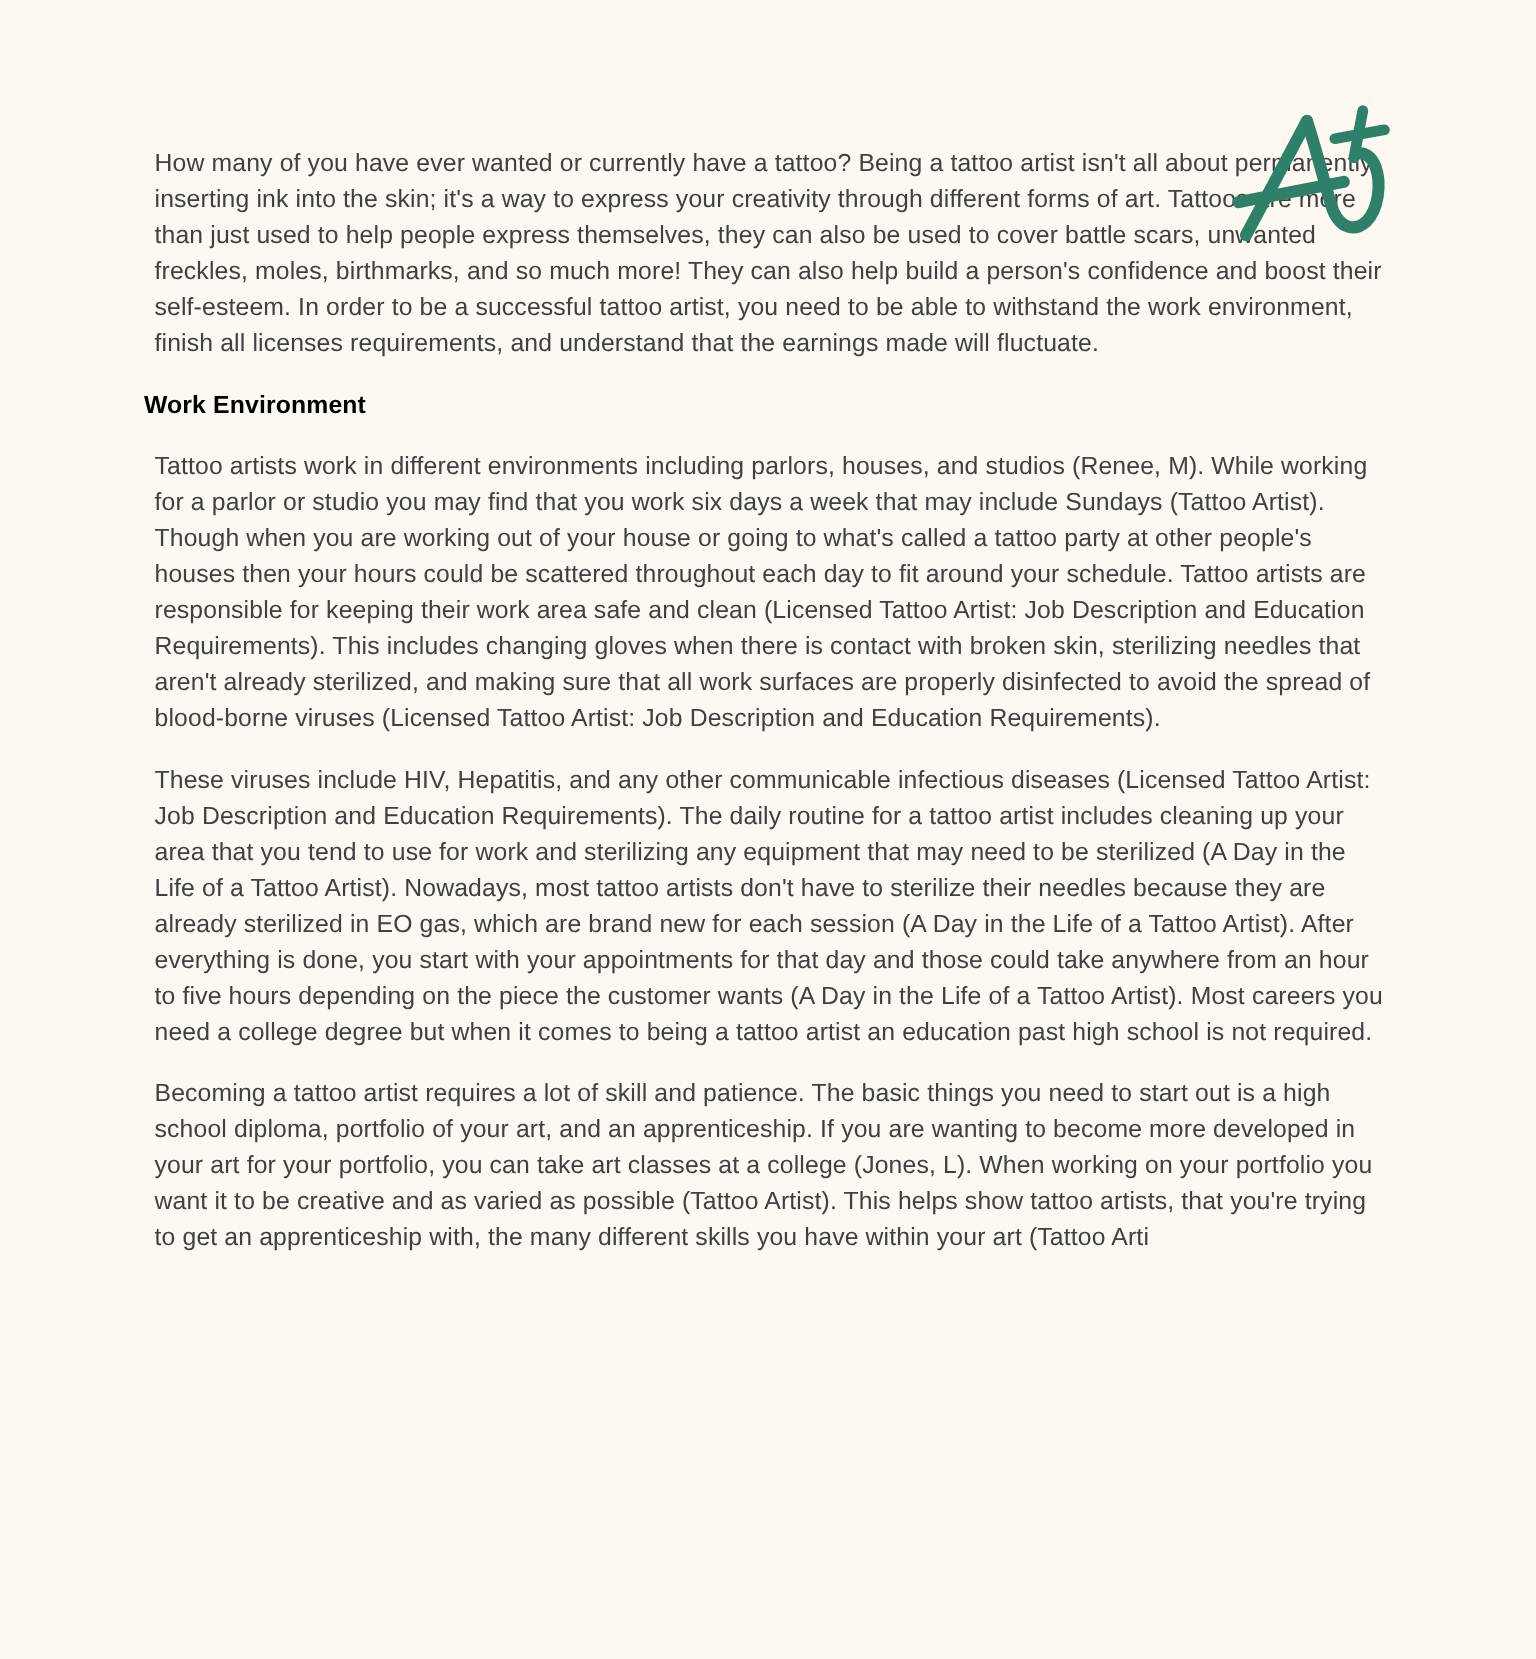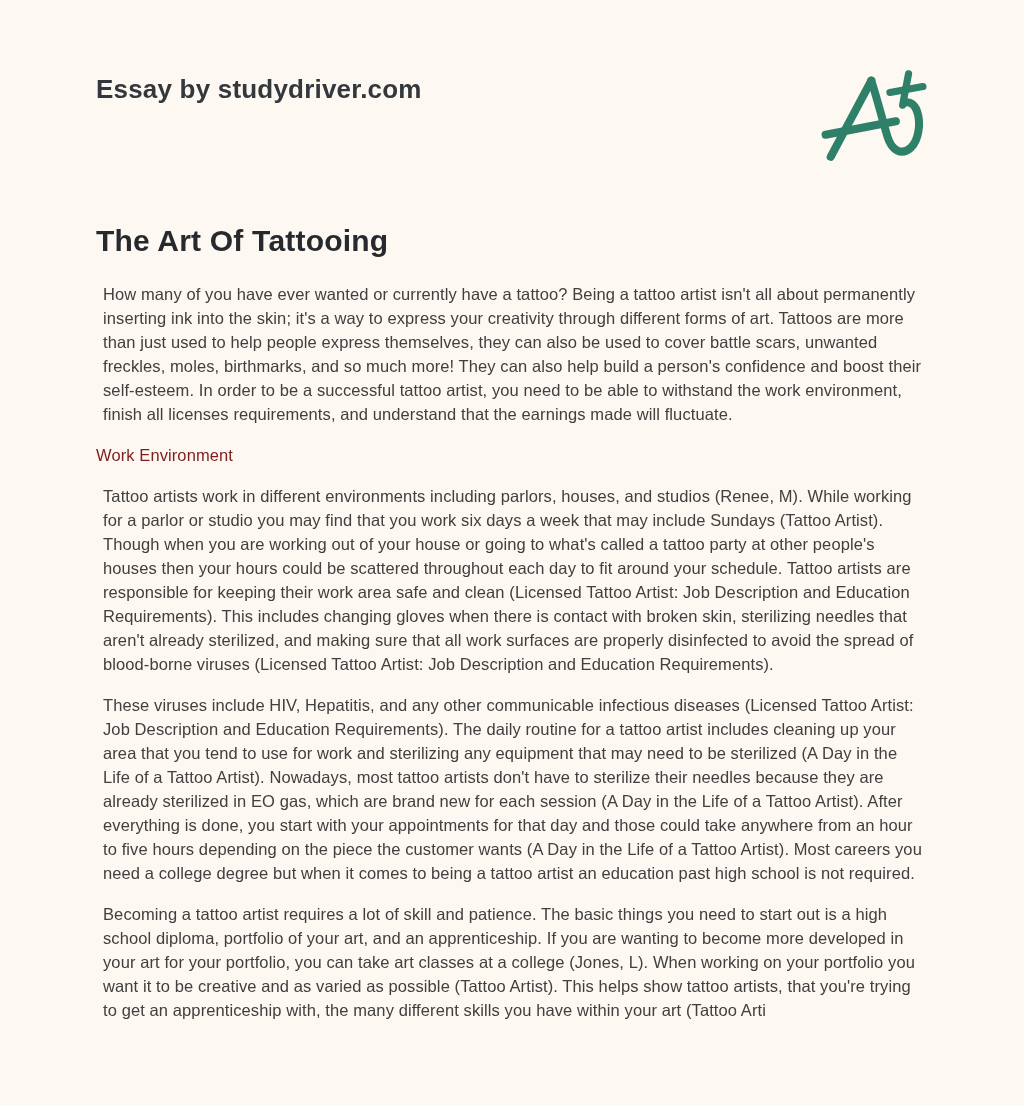--- a/index.html
+++ b/index.html
@@ -75,50 +75,48 @@
     font-size: 16.5px;
     line-height: 24px;
     letter-spacing: 0.1px;
     color: #404040;
   }
   .article-body .section-heading {
     margin: 0 0 17px 0;
     font-size: 16.5px;
     line-height: 24px;
     letter-spacing: 0.1px;
-    font-weight: 400;
-    color: #7f1d1d;
+    font-weight: 700;
+    color: #000000;
   }
 </style>
 </head>
 <body>
 
 <div class="page">
 
   <div class="header">
-    <h1 class="site-title">Essay by studydriver.com</h1>
 
 
     <div class="logo">
       <svg viewBox="0 0 130 120" fill="none" xmlns="http://www.w3.org/2000/svg">
 
         <path d="M 63 17 L 15 107" stroke="#2E8168" stroke-width="9.5" stroke-linecap="round"></path>
 
         <path d="M 9 81 L 92 65" stroke="#2E8168" stroke-width="9.5" stroke-linecap="round"></path>
 
         <path d="M 63 17 C 71 42 76 63 82 83 C 87 100 99 106 110 96 C 119 87 122 67 117 53 C 114 45 108 41 102 43" stroke="#2E8168" stroke-width="9.5" stroke-linecap="round"></path>
 
         <path d="M 85 31 L 124 24" stroke="#2E8168" stroke-width="8.5" stroke-linecap="round"></path>
 
         <path d="M 107 9 L 100 46" stroke="#2E8168" stroke-width="8.5" stroke-linecap="round"></path>
       </svg>
     </div>
   </div>
 
-  <h2 class="article-title">The Art Of Tattooing</h2>
 
   <div class="article-body">
     <p>How many of you have ever wanted or currently have a tattoo? Being a tattoo artist isn't all about permanently inserting ink into the skin; it's a way to express your creativity through different forms of art. Tattoos are more than just used to help people express themselves, they can also be used to cover battle scars, unwanted freckles, moles, birthmarks, and so much more! They can also help build a person's confidence and boost their self-esteem. In order to be a successful tattoo artist, you need to be able to withstand the work environment, finish all licenses requirements, and understand that the earnings made will fluctuate.</p>
 
     <div class="section-heading">Work Environment</div>
 
     <p>Tattoo artists work in different environments including parlors, houses, and studios (Renee, M). While working for a parlor or studio you may find that you work six days a week that may include Sundays (Tattoo Artist). Though when you are working out of your house or going to what's called a tattoo party at other people's houses then your hours could be scattered throughout each day to fit around your schedule. Tattoo artists are responsible for keeping their work area safe and clean (Licensed Tattoo Artist: Job Description and Education Requirements). This includes changing gloves when there is contact with broken skin, sterilizing needles that aren't already sterilized, and making sure that all work surfaces are properly disinfected to avoid the spread of blood-borne viruses (Licensed Tattoo Artist: Job Description and Education Requirements).</p>
 
     <p>These viruses include HIV, Hepatitis, and any other communicable infectious diseases (Licensed Tattoo Artist: Job Description and Education Requirements). The daily routine for a tattoo artist includes cleaning up your area that you tend to use for work and sterilizing any equipment that may need to be sterilized (A Day in the Life of a Tattoo Artist). Nowadays, most tattoo artists don't have to sterilize their needles because they are already sterilized in EO gas, which are brand new for each session (A Day in the Life of a Tattoo Artist). After everything is done, you start with your appointments for that day and those could take anywhere from an hour to five hours depending on the piece the customer wants (A Day in the Life of a Tattoo Artist). Most careers you need a college degree but when it comes to being a tattoo artist an education past high school is not required.</p>
 

